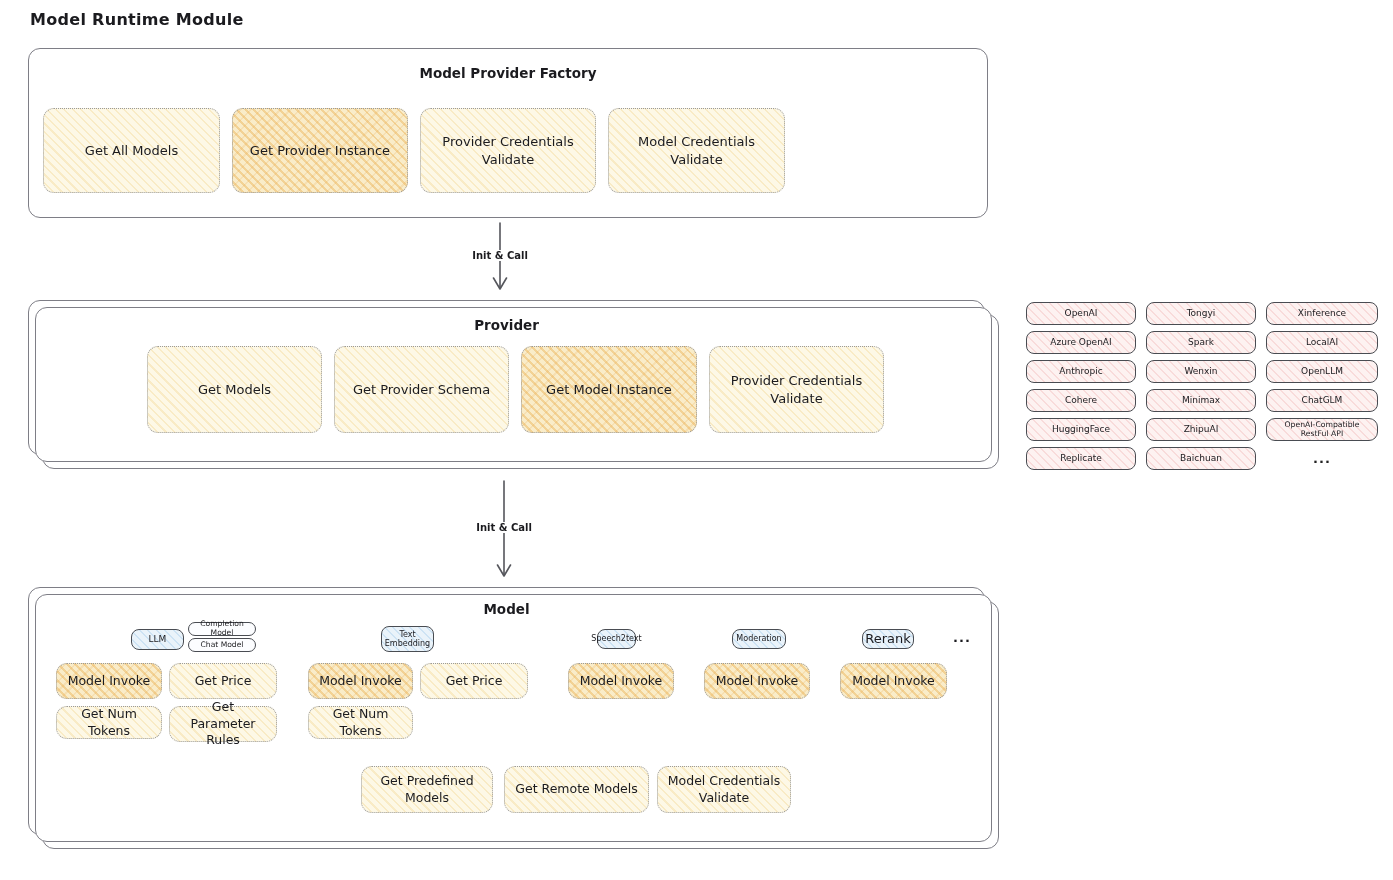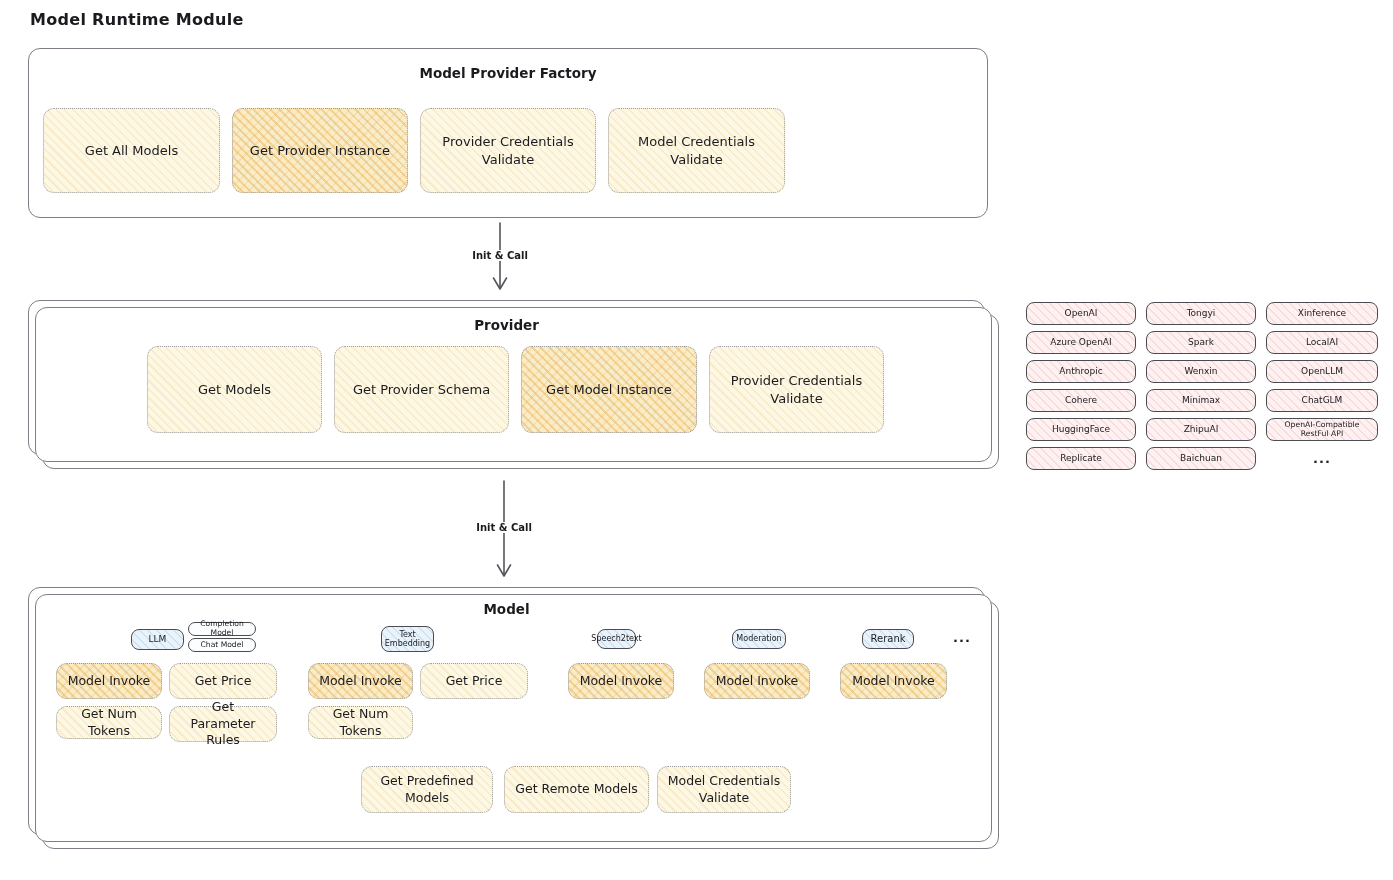--- a/index.html
+++ b/index.html
@@ -67,21 +67,21 @@
   }
   .pg-item {
     border: 1.3px solid #494c52;
     border-radius: 8px;
     display: flex; align-items: center; justify-content: center;
     font-size: 9px; text-align: center; line-height: 1.1; padding: 1px 3px;
     background:
       repeating-linear-gradient(45deg, rgba(236,160,160,.28) 0 1.4px, transparent 1.4px 6px),
       #fdf2f1;
   }
-  .providers-grid .pg-item:nth-child(15) { font-size: 7.7px; }
+  .providers-grid .pg-item:nth-child(15) { font-size: 7.7px; border-radius: 9px; }
   .pg-more {
     display: flex; align-items: center; justify-content: center;
     font-size: 13px; font-weight: 600; color: #222; letter-spacing: 1px;
   }
   
   .arrow { position: absolute; }
   .arrow svg { display: block; }
   .arrow-label {
     position: absolute; left: 50%; transform: translateX(-50%);
     background: #fff; padding: 0 5px;
@@ -171,21 +171,21 @@
 
   <div class="panel stacked" style="left:28px; top:587px; width:957px; height:248px;">
     <div class="panel-title" style="top:13px;">Model</div>
 
     <div class="tab" style="left:102px; top:41px; width:53px; height:21px; font-size:9px;">LLM</div>
     <div class="tab white" style="left:159px; top:34px; width:68px; height:14px; font-size:7.6px;">Completion Model</div>
     <div class="tab white" style="left:159px; top:50px; width:68px; height:14px; font-size:7.6px;">Chat Model</div>
     <div class="tab" style="left:352px; top:38px; width:53px; height:26px; font-size:8px; padding:0;">Text Embedding</div>
     <div class="tab" style="left:568px; top:41px; width:39px; height:20px; font-size:8px;">Speech2text</div>
     <div class="tab" style="left:703px; top:41px; width:54px; height:20px; font-size:8px;">Moderation</div>
-    <div class="tab" style="left:833px; top:41px; width:52px; height:20px; font-size:10px;">Rerank</div>
+    <div class="tab" style="left:833px; top:41px; width:52px; height:20px; font-size:13px;">Rerank</div>
     <div class="tabs-more" style="left:924px; top:42px;">...</div>
 
     <div class="ybtn hl mbtn" style="left:27px; top:75px; width:106px; height:36px;">Model Invoke</div>
     <div class="ybtn mbtn" style="left:140px; top:75px; width:108px; height:36px;">Get Price</div>
     <div class="ybtn hl mbtn" style="left:279px; top:75px; width:105px; height:36px;">Model Invoke</div>
     <div class="ybtn mbtn" style="left:391px; top:75px; width:108px; height:36px;">Get Price</div>
     <div class="ybtn hl mbtn" style="left:539px; top:75px; width:106px; height:36px;">Model Invoke</div>
     <div class="ybtn hl mbtn" style="left:675px; top:75px; width:106px; height:36px;">Model Invoke</div>
     <div class="ybtn hl mbtn" style="left:811px; top:75px; width:107px; height:36px;">Model Invoke</div>
 

